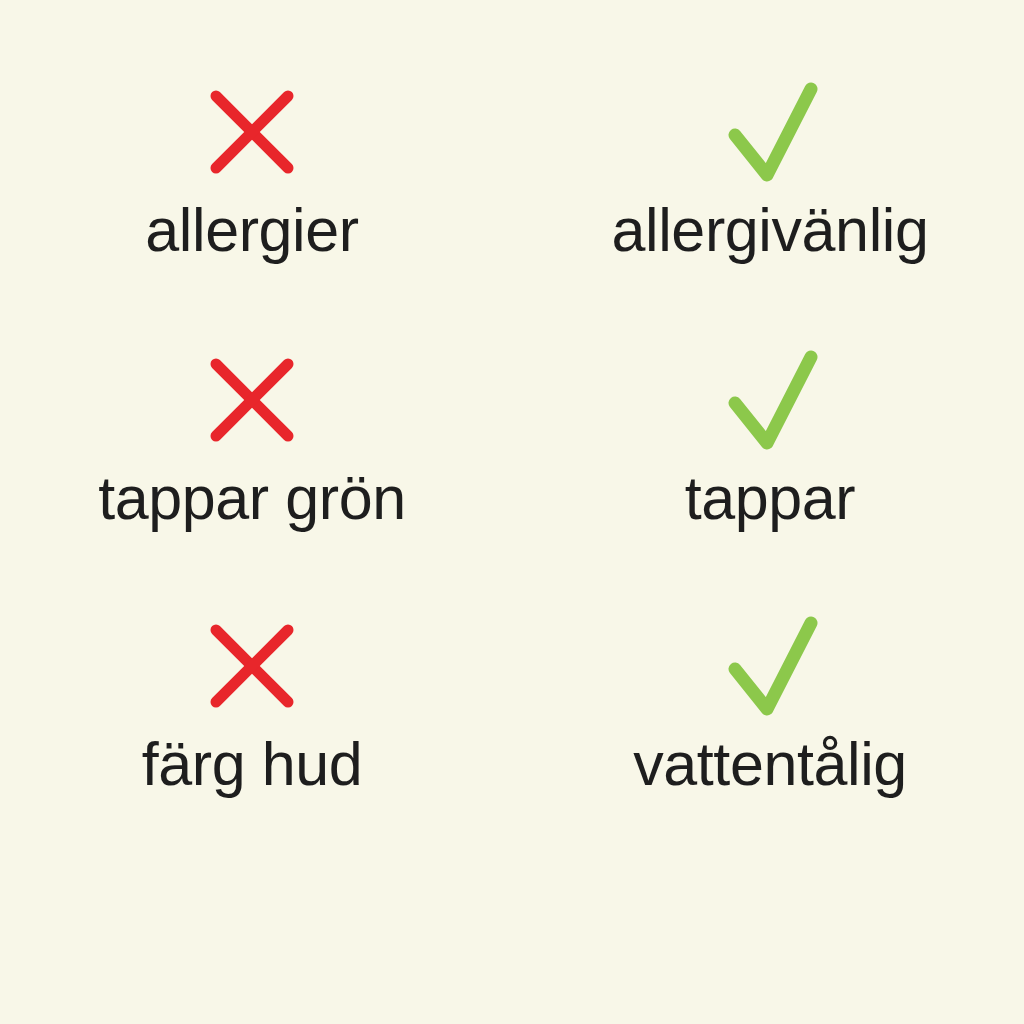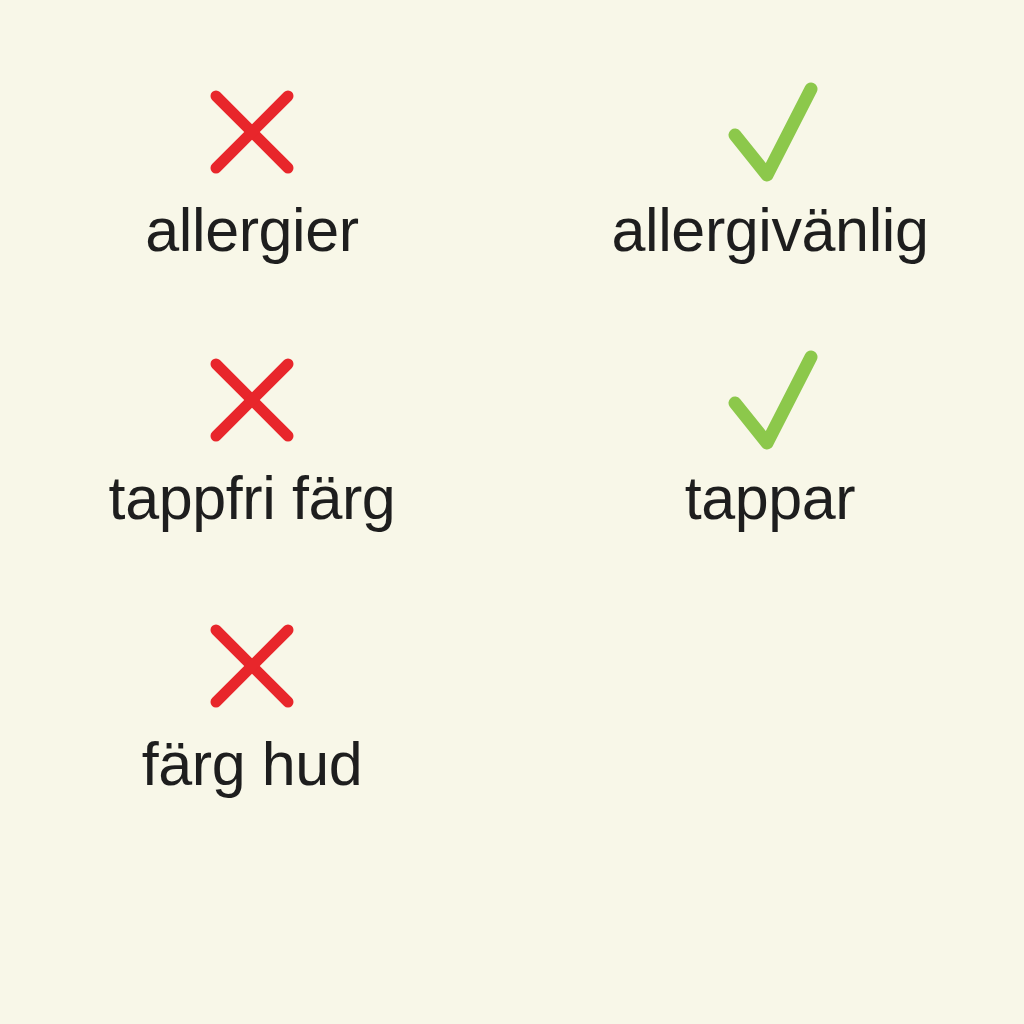--- a/index.html
+++ b/index.html
@@ -98,21 +98,21 @@
       <span class="cell-label">allergivänlig</span>
     </div>
 
     <div class="cell col-left row-2">
       <span class="icon-wrap">
         <svg width="88" height="88" viewBox="0 0 88 88" aria-hidden="true">
           <line x1="8" y1="8" x2="80" y2="80" stroke="#e8262b" stroke-width="11" stroke-linecap="round"></line>
           <line x1="80" y1="8" x2="8" y2="80" stroke="#e8262b" stroke-width="11" stroke-linecap="round"></line>
         </svg>
       </span>
-      <span class="cell-label">tappfri färg</span>
+      <span class="cell-label">tappar grön</span>
     </div>
 
     <div class="cell col-right row-2">
       <span class="icon-wrap">
         <svg width="92" height="106" viewBox="0 0 92 106" aria-hidden="true">
           <path d="M8 56 L40 96 L84 10" fill="none" stroke="#8cc84b" stroke-width="13" stroke-linecap="round" stroke-linejoin="round"></path>
         </svg>
       </span>
       <span class="cell-label">tappar</span>
     </div>
@@ -120,15 +120,23 @@
     <div class="cell col-left row-3">
       <span class="icon-wrap">
         <svg width="88" height="88" viewBox="0 0 88 88" aria-hidden="true">
           <line x1="8" y1="8" x2="80" y2="80" stroke="#e8262b" stroke-width="11" stroke-linecap="round"></line>
           <line x1="80" y1="8" x2="8" y2="80" stroke="#e8262b" stroke-width="11" stroke-linecap="round"></line>
         </svg>
       </span>
       <span class="cell-label">färg hud</span>
     </div>
 
+    <div class="cell col-right row-3">
+      <span class="icon-wrap">
+        <svg width="92" height="106" viewBox="0 0 92 106" aria-hidden="true">
+          <path d="M8 56 L40 96 L84 10" fill="none" stroke="#8cc84b" stroke-width="13" stroke-linecap="round" stroke-linejoin="round"></path>
+        </svg>
+      </span>
+      <span class="cell-label">vattentålig</span>
+    </div>
 
   </div>
 </div>
 
 </body></html>

